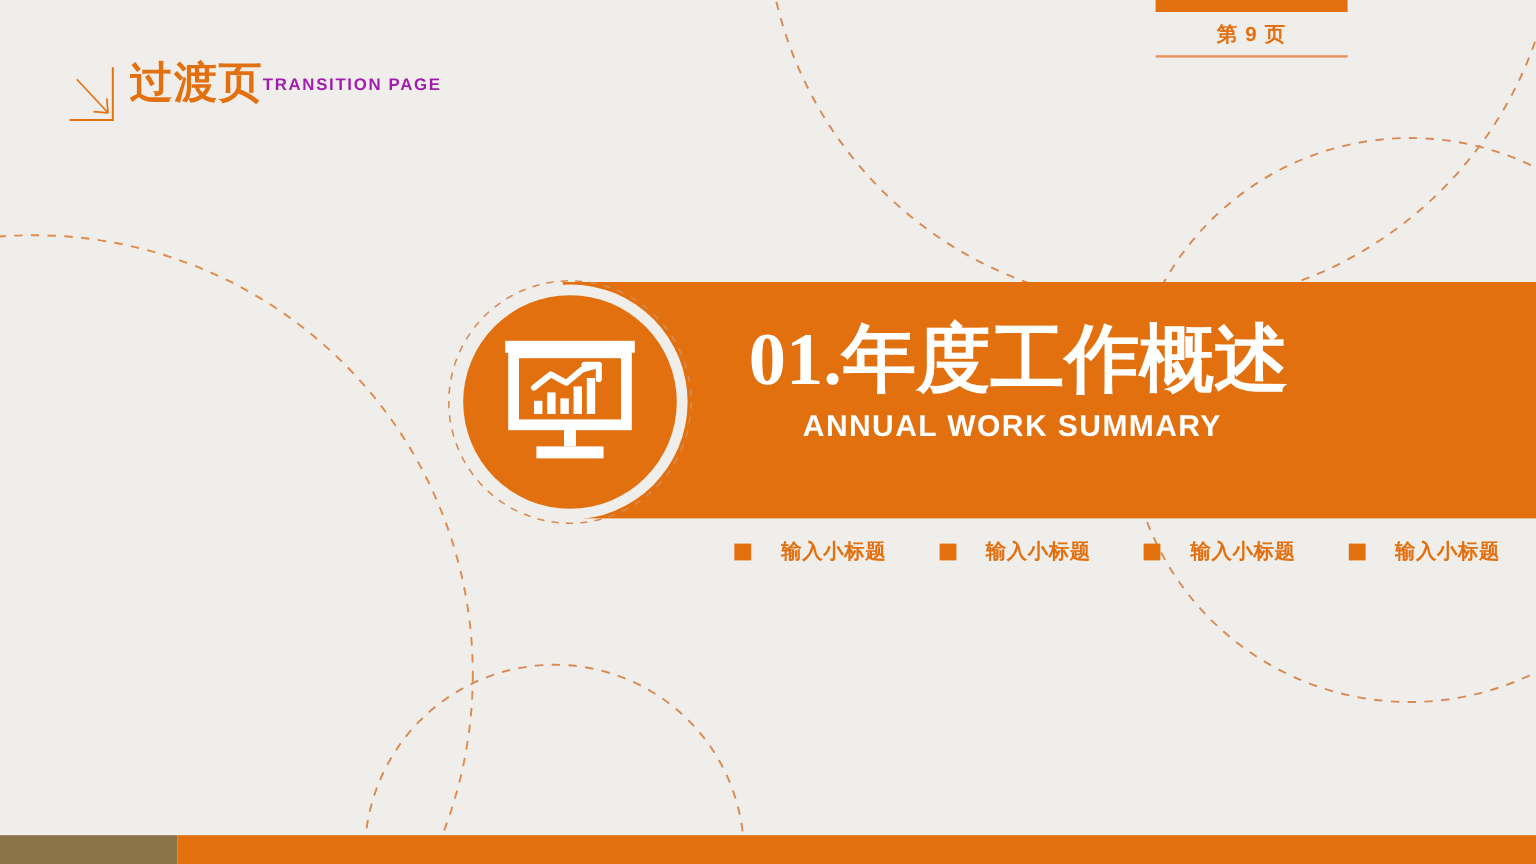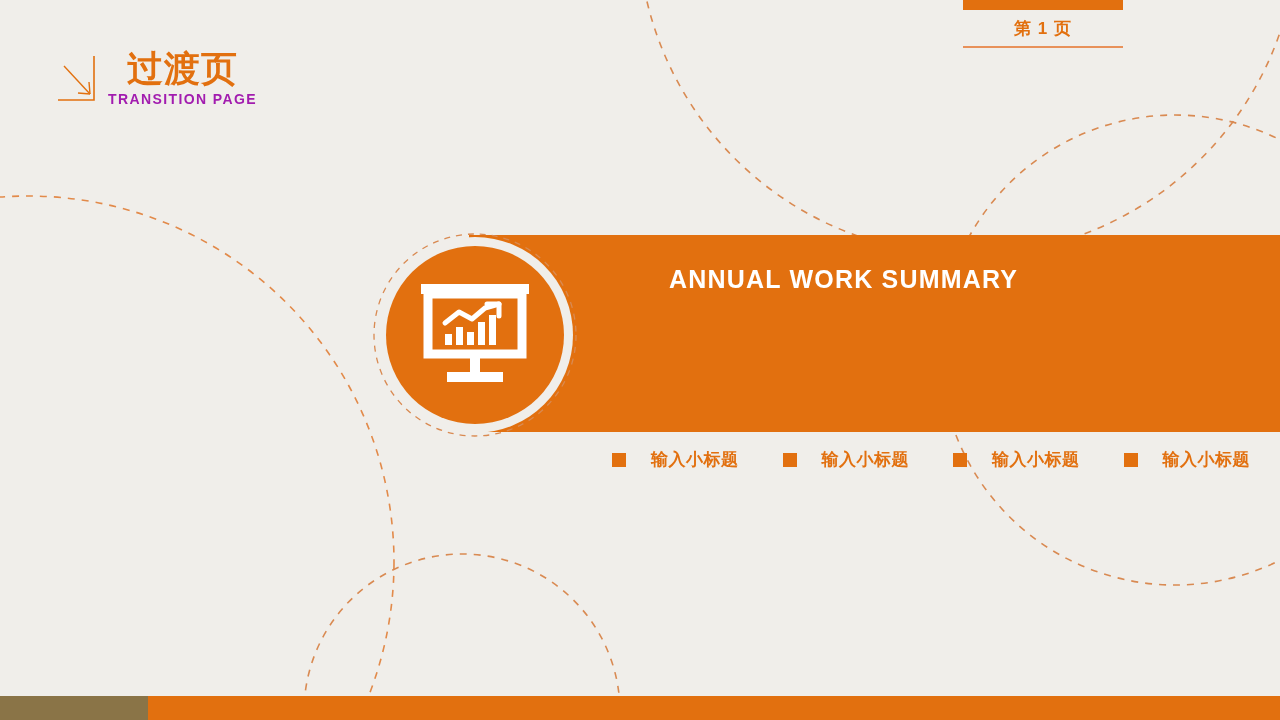--- a/index.html
+++ b/index.html
@@ -35,21 +35,21 @@
     align-items: flex-start;
   }
   .brand-arrow {
     width: 46px;
     height: 52px;
     margin-top: 6px;
   }
   .brand-text {
     margin-left: 6px;
     display: flex;
-    flex-direction: column;
+    flex-direction: row;
     align-items: center;
   }
   .brand-cn {
     font-size: 36px;
     font-weight: bold;
     color: #e2700f;
     letter-spacing: 1px;
     line-height: 42px;
     white-space: nowrap;
   }
@@ -238,27 +238,28 @@
       <path d="M34 40 L22 39 M34 40 L33 28" fill="none" stroke="#e2700f" stroke-width="1.4"></path>
     </svg>
     <div class="brand-text">
       <div class="brand-cn">过渡页</div>
       <div class="brand-en">TRANSITION PAGE</div>
     </div>
   </div>
 
   <div class="pager">
     <div class="pager-bar"></div>
-    <div class="pager-label">第 1 页</div>
+    <div class="pager-label">第 9 页</div>
     <div class="pager-rule"></div>
   </div>
 
   <div class="banner"></div>
 
   <div class="banner-text">
+    <div class="banner-title"><span class="num">01.</span><span>年度工作概述</span></div>
     <div class="banner-sub">ANNUAL WORK SUMMARY</div>
   </div>
 
   <div class="badge">
     <svg class="badge-dashring" viewBox="0 0 206 206" xmlns="http://www.w3.org/2000/svg">
       <circle cx="103" cy="103" r="101" fill="none" stroke="#d98a52" stroke-width="1.3" stroke-dasharray="6 6"></circle>
     </svg>
     <div class="badge-white"></div>
     <div class="badge-circle"></div>
     <svg class="badge-icon" viewBox="0 0 112 106" xmlns="http://www.w3.org/2000/svg">

